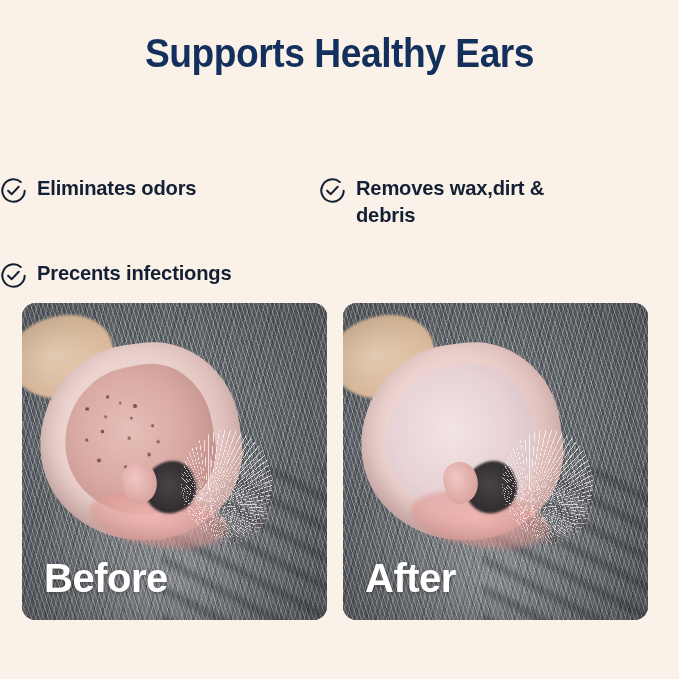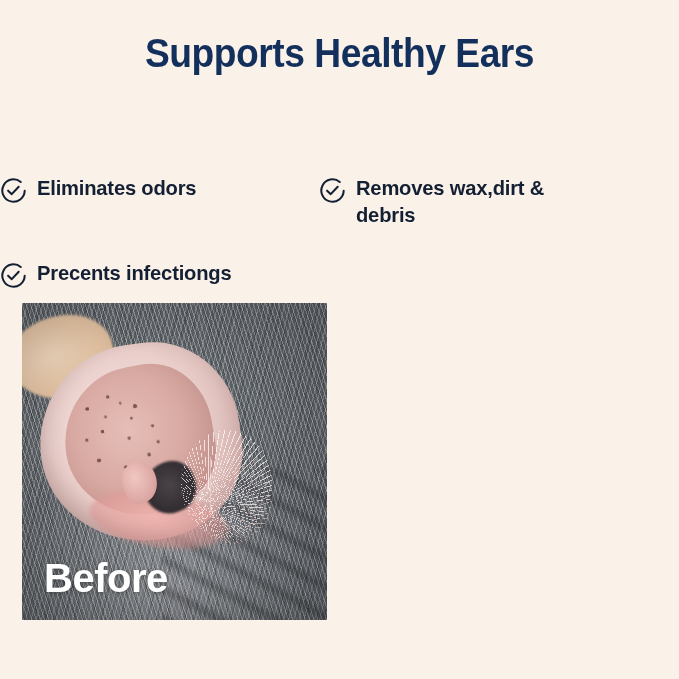--- a/index.html
+++ b/index.html
@@ -78,21 +78,21 @@
     width: 626px;
     height: 317px;
     display: flex;
     gap: 16px;
   }
 
   .panel {
     position: relative;
     width: 305px;
     height: 317px;
-    border-radius: 2px;
+    border-radius: 14px;
     overflow: hidden;
     background: #701a75;
   }
 
   
   .photo {
     position: absolute;
     inset: 0;
   }
 
@@ -358,14 +358,33 @@
       <div class="ridge"></div>
       <div class="canal"></div>
       <div class="tragus"></div>
       <div class="tufts"></div>
       <div class="tufts-2"></div>
       <div class="vignette"></div>
     </div>
     <div class="caption">Before</div>
   </div>
 
+  <div class="panel panel--after">
+    <div class="photo">
+      <div class="fur-base"></div>
+      <div class="fur-strands"></div>
+      <div class="fur-strands-2"></div>
+      <div class="fur-bands"></div>
+      <div class="finger"></div>
+      <div class="pinna"></div>
+      <div class="bowl"></div>
+
+      <div class="ridge"></div>
+      <div class="canal"></div>
+      <div class="tragus"></div>
+      <div class="tufts"></div>
+      <div class="tufts-2"></div>
+      <div class="vignette"></div>
+    </div>
+    <div class="caption">After</div>
+  </div>
 
 </div>
 
 </body></html>

